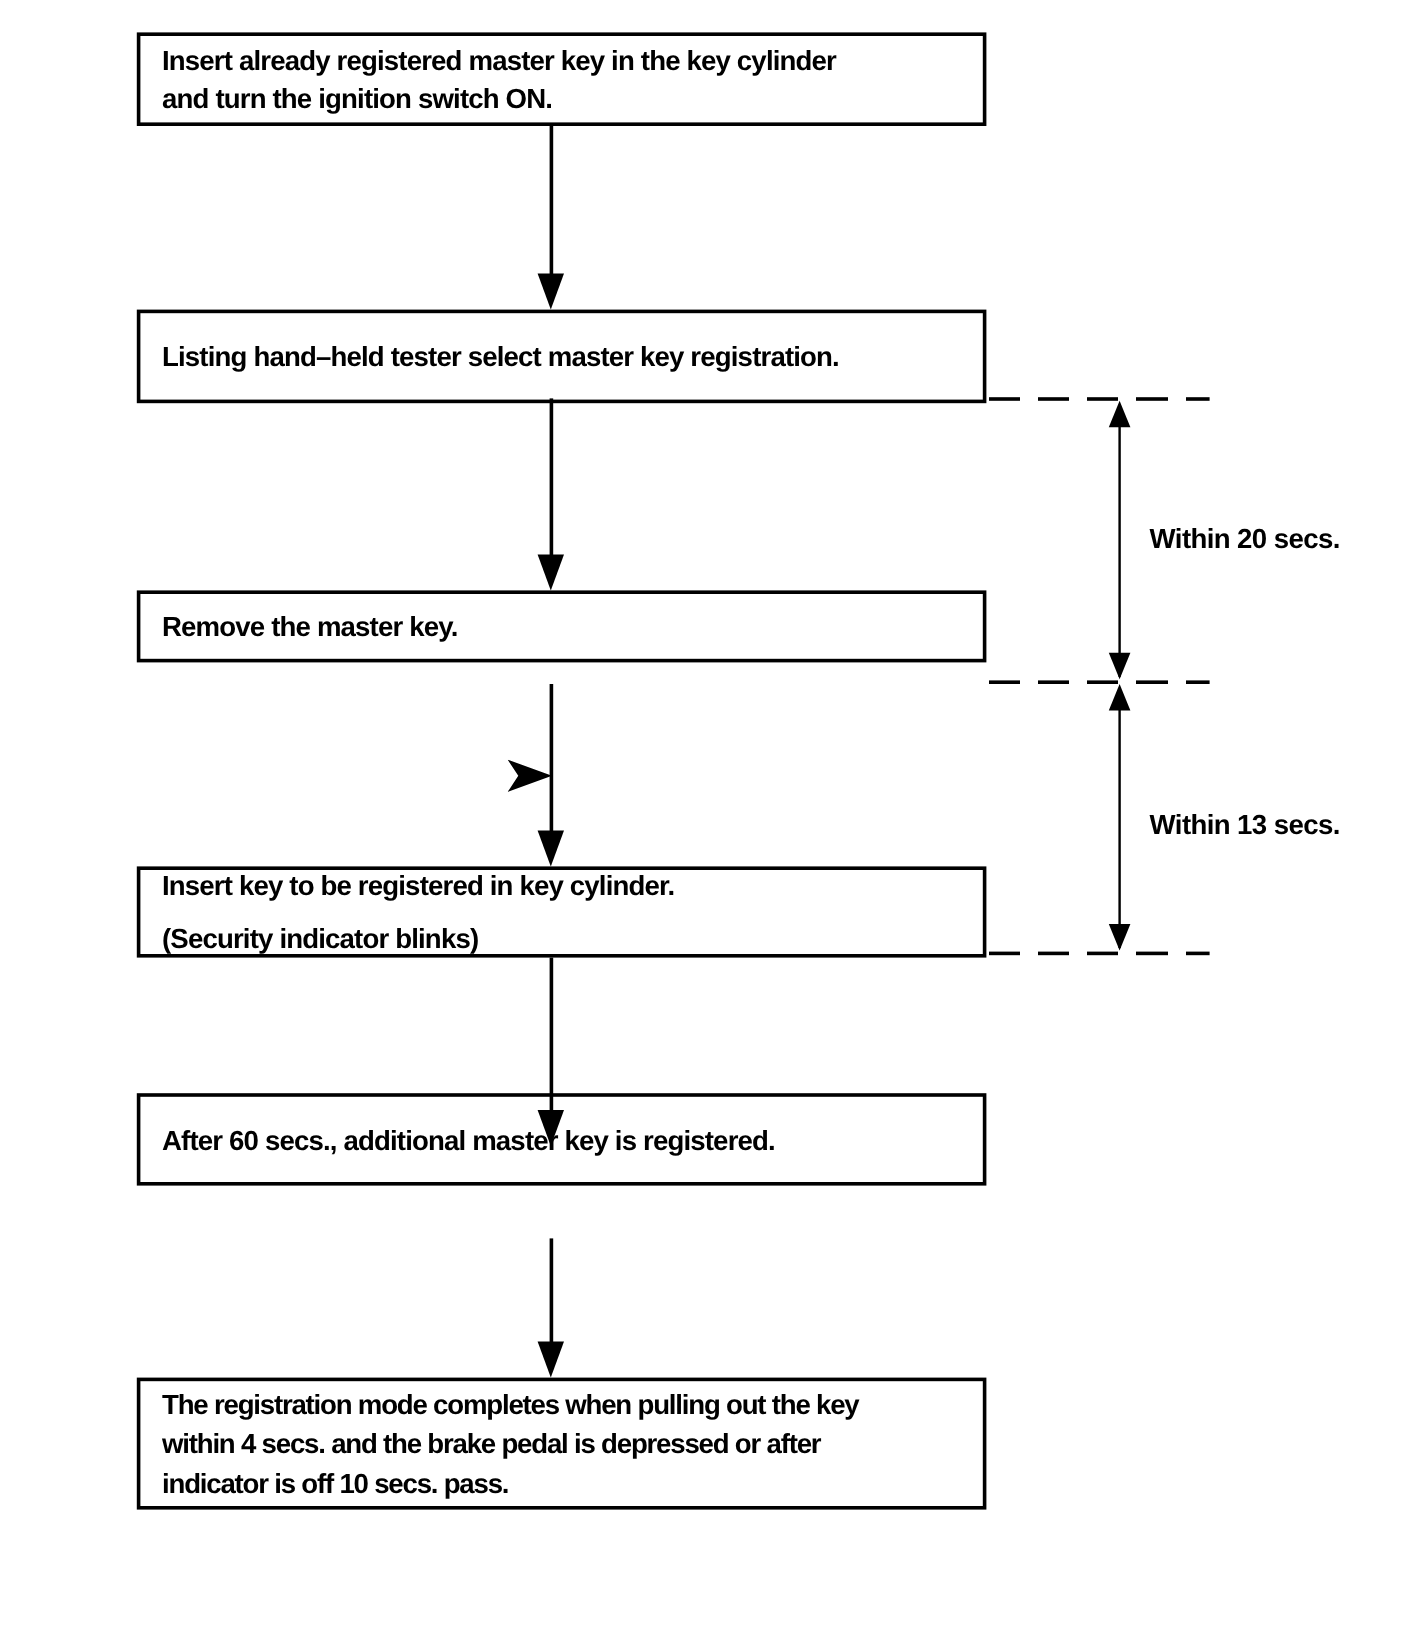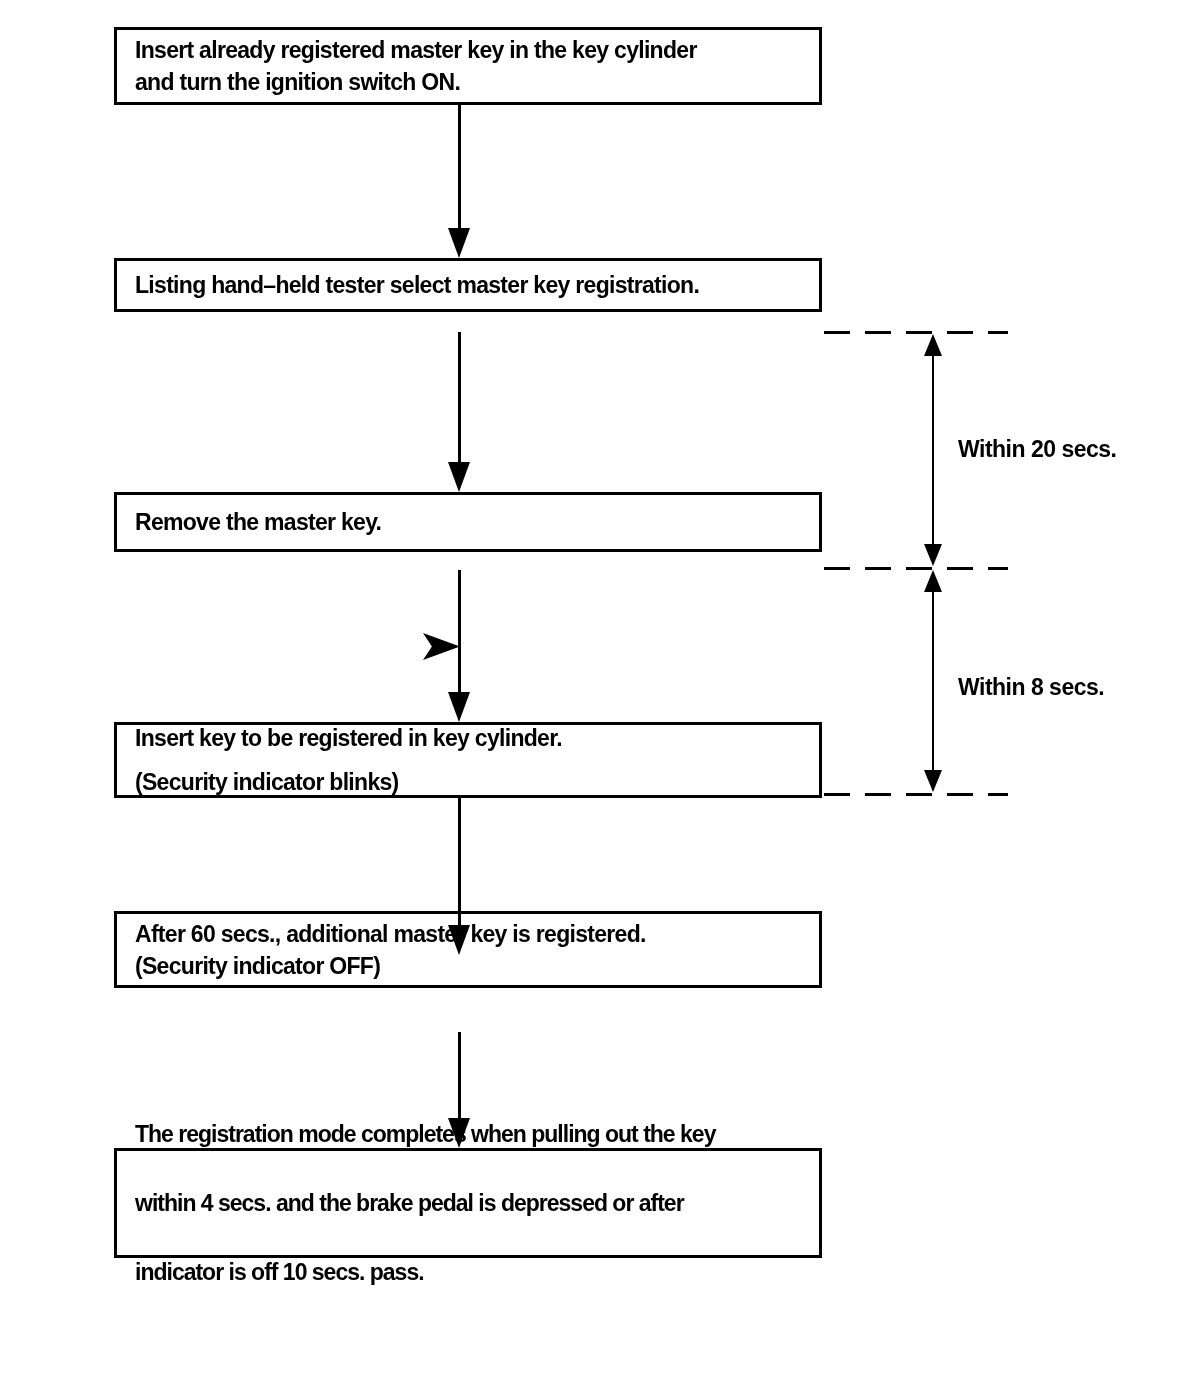--- a/index.html
+++ b/index.html
@@ -112,39 +112,38 @@
 </head>
 <body>
 
 <div id="canvas">
 
   <div class="box" style="top:27px; height:78px;">
     <div class="line">Insert already registered master key in the key cylinder</div>
     <div class="line">and turn the ignition switch ON.</div>
   </div>
 
-  <div class="box" style="top:258px; height:54px;">
+  <div class="box" style="top:258px; height:78px;">
     <div class="line">Listing hand–held tester select master key registration.</div>
   </div>
 
   <div class="box" style="top:492px; height:60px;">
     <div class="line">Remove the master key.</div>
   </div>
 
   <div class="box" style="top:722px; height:76px;gap:12px;">
     <div class="line">Insert key to be registered in key cylinder.</div>
     <div class="line">(Security indicator blinks)</div>
   </div>
 
   <div class="box" style="top:911px; height:77px;">
     <div class="line">After 60 secs., additional master key is registered.</div>
-    <div class="line">(Security indicator OFF)</div>
   </div>
 
-  <div class="box tight" style="top:1148px; height:110px;gap:36px;">
+  <div class="box tight" style="top:1148px; height:110px;">
     <div class="line">The registration mode completes when pulling out the key</div>
     <div class="line">within 4 secs. and the brake pedal is depressed or after</div>
     <div class="line">indicator is off 10 secs. pass.</div>
   </div>
 
   <div class="stem" style="top:105px; height:127px;"></div>
   <div class="head-down" style="top:228px;"></div>
 
   <div class="stem" style="top:332px; height:134px;"></div>
   <div class="head-down" style="top:462px;"></div>
@@ -164,16 +163,16 @@
   <div class="dash" style="top:793px;"></div>
 
   <div class="tick-up" style="top:334px;"></div>
   <div class="tstem" style="top:338px; height:226px;"></div>
   <div class="tick-down" style="top:544px;"></div>
   <div class="timing-label" style="top:434px;">Within 20 secs.</div>
 
   <div class="tick-up" style="top:570px;"></div>
   <div class="tstem" style="top:574px; height:216px;"></div>
   <div class="tick-down" style="top:770px;"></div>
-  <div class="timing-label" style="top:672px;">Within 8 secs.</div>
+  <div class="timing-label" style="top:672px;">Within 13 secs.</div>
 
 
 </div>
 
 </body></html>

